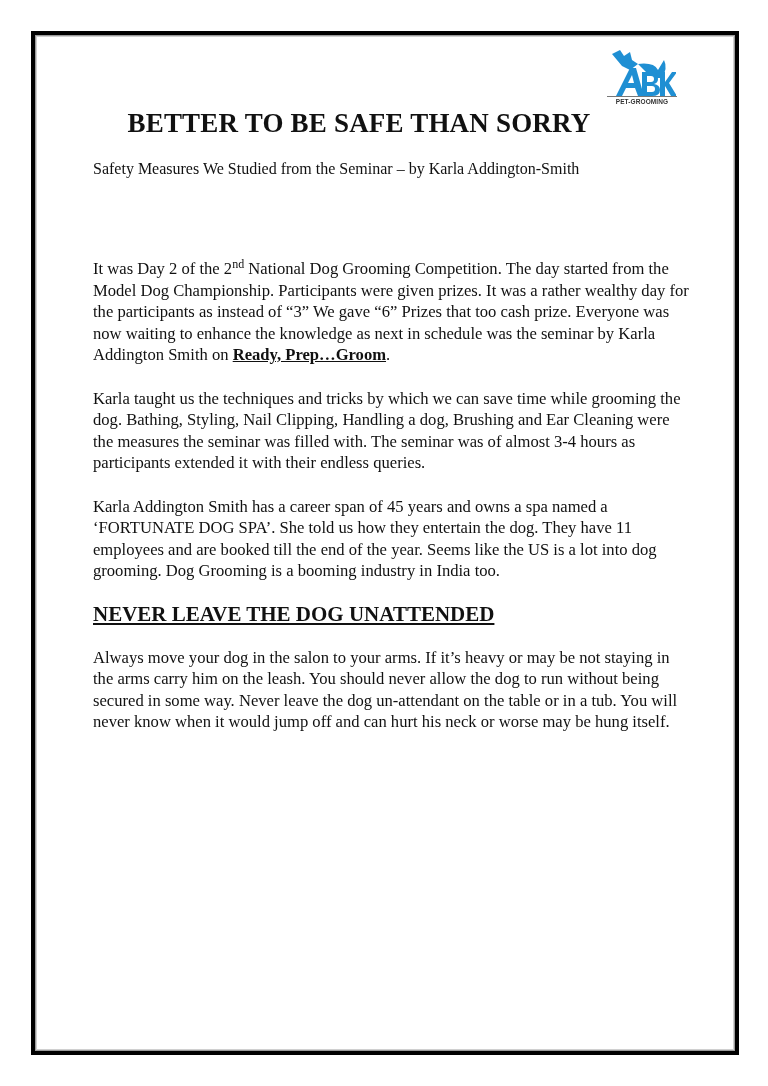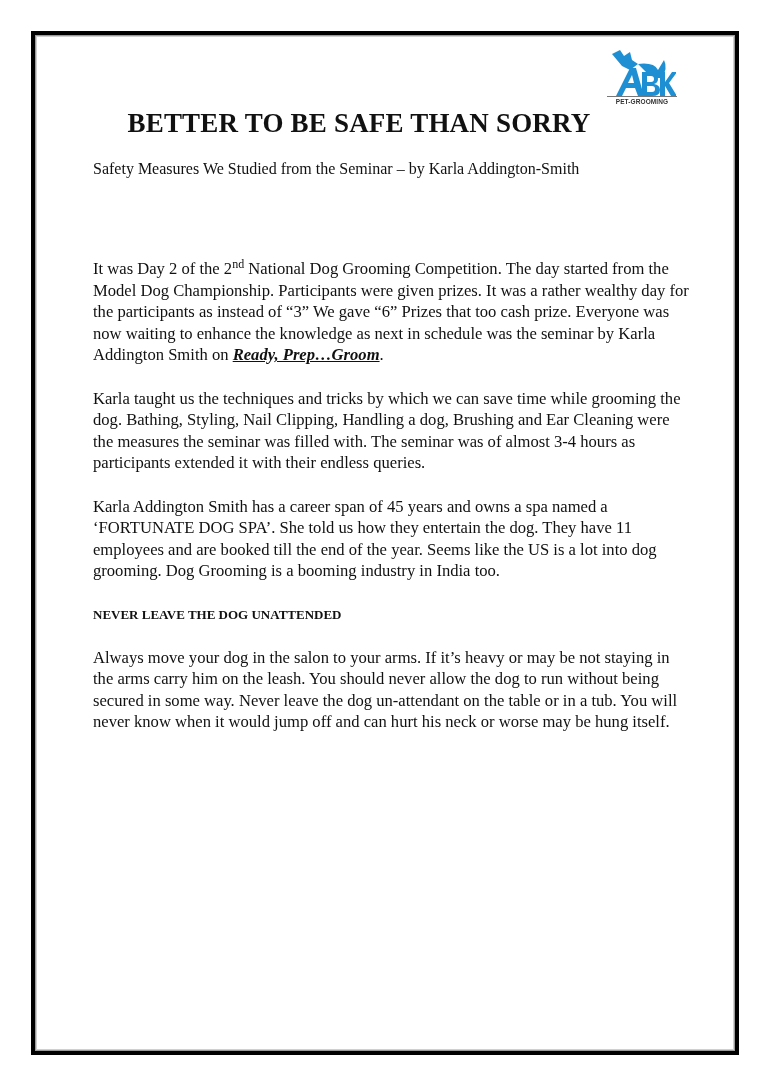--- a/index.html
+++ b/index.html
@@ -19,22 +19,22 @@
       font-weight: bold; font-size: 27px; text-decoration: underline; text-decoration-thickness: 2px;
       text-underline-offset: 3px; letter-spacing: 0.2px; }
     .title span { display: inline-block; margin-left: -18px; }
     .subtitle { position: absolute; left: 93px; top: 156px; width: 560px;
       font-size: 16px; line-height: 26px; }
     .content { position: absolute; left: 93px; top: 258px; width: 600px;
       font-size: 16.6px; line-height: 21.6px; }
     .content p { margin: 0 0 21.6px 0; }
     .content p.gap-lg { margin-bottom: 43px; }
     .sup { font-size: 12px; vertical-align: 6px; line-height: 0; }
-    .emph { font-weight: bold; font-style: italic; text-decoration: underline; }
-    .section-heading { font-weight: bold; font-size: 13px; margin: 0 0 21.6px 0; }
+    .emph { font-weight: bold; text-decoration: underline; }
+    .section-heading { font-weight: bold; font-size: 21px; margin: 0 0 21.6px 0; text-decoration: underline; }
   </style>
 </head>
 <body>
 
 <div class="page-border"></div>
 
 <div class="logo">
   <svg width="68" height="50" viewBox="0 0 68 50">
 
     <path d="M4 6 L12 2 L16 8 L22 4 L24 12 L30 16 L22 22 L14 18 Z" fill="#1f8fd3"></path>

